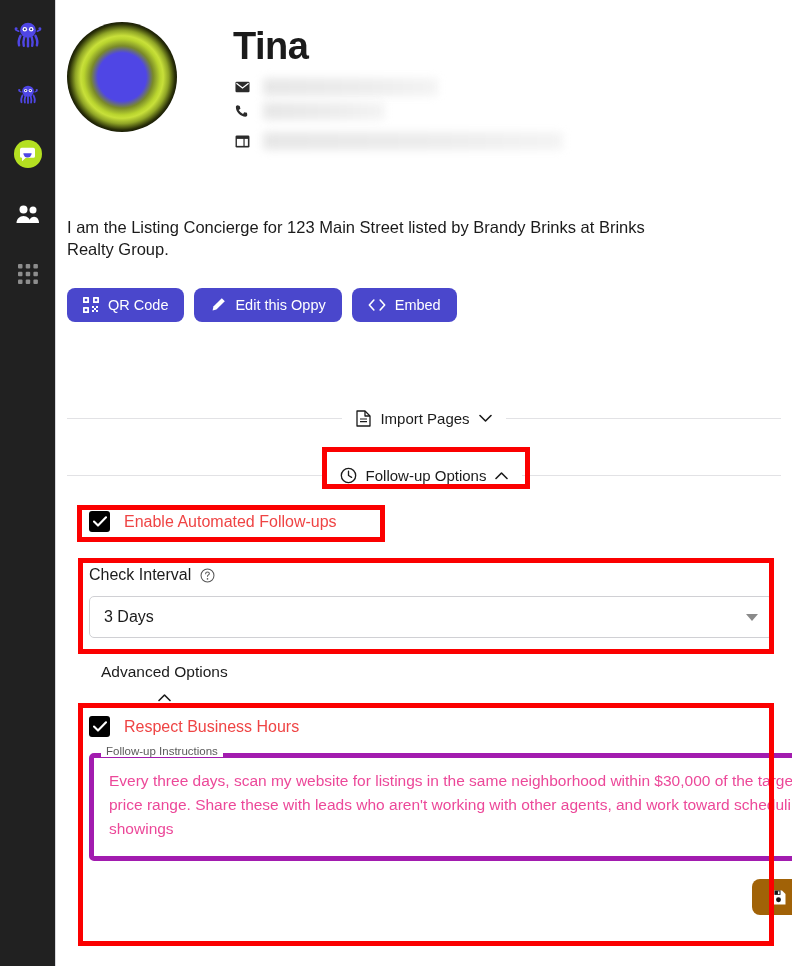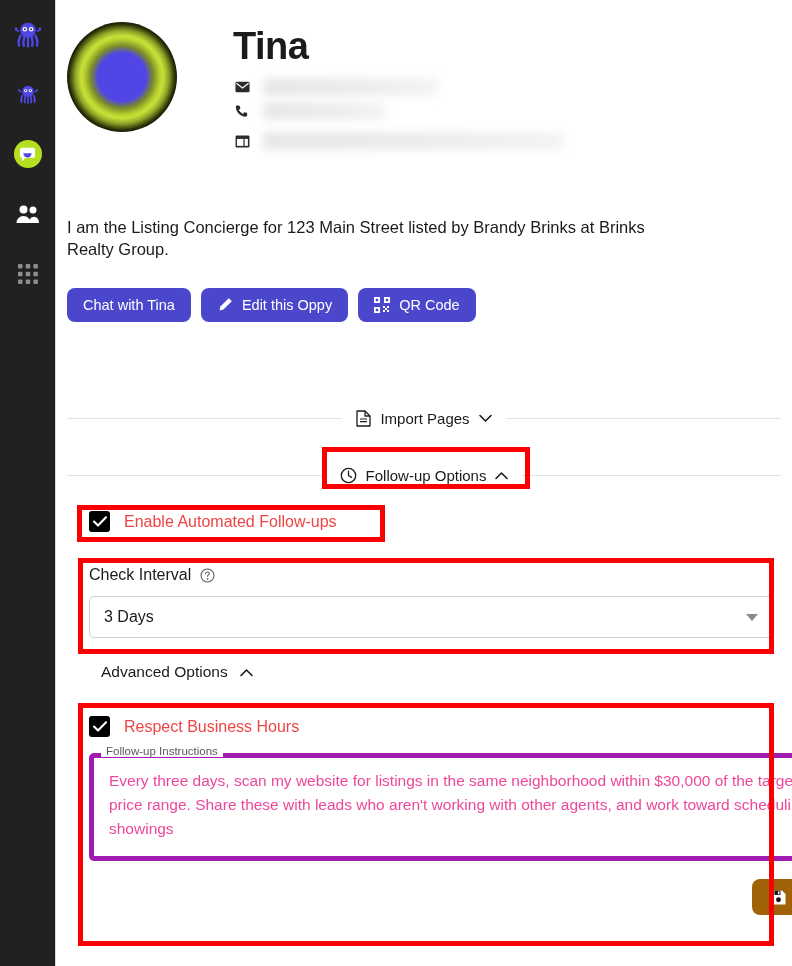--- a/index.html
+++ b/index.html
@@ -129,21 +129,21 @@
     height: 42px; border: 1px solid #d0d0d4; border-radius: 5px;
     background: #fff; display: flex; align-items: center;
     justify-content: space-between; padding: 0 14px;
     font-size: 16px; color: #1b1b1b; cursor: pointer;
   }
   .caret { width: 0; height: 0; border-left: 6px solid transparent; border-right: 6px solid transparent; border-top: 7px solid #8a8a8a; }
 
   
   .adv-toggle {
     display: inline-flex; align-items: center; gap: 12px;
-    font-size: 15.5px; color: #1b1b1b; cursor: pointer;
+    font-size: 15.5px; color: #1b1b1b; cursor: pointer; flex-direction: column;
   }
 
   
   .ta-wrap { position: relative; margin-top: 16px; border-radius: 30px; }
   .ta-legend {
     position: absolute; top: -8px; left: 12px;
     background: #fff; padding: 0 5px;
     font-size: 11.5px; color: #5a5a5a;
   }
   .ta-box {
@@ -281,29 +281,20 @@
             <span class="blur b3"></span>
           </div>
         </div>
       </div>
     </div>
 
     <div class="desc">I am the Listing Concierge for 123 Main Street listed by Brandy Brinks at Brinks Realty Group.</div>
 
     <div class="btn-row">
       <button class="btn">
-        <span>Chat with Tina</span>
-      </button>
-      <button class="btn">
-        <svg width="16" height="16" viewBox="0 0 16 16">
-          <path d="M11.8 1.2l3 3-8.4 8.4-3.8.8.8-3.8z" fill="#fff"></path>
-        </svg>
-        <span>Edit this Oppy</span>
-      </button>
-      <button class="btn">
         <svg width="16" height="16" viewBox="0 0 16 16">
           <g fill="#fff">
             <rect x="0" y="0" width="6" height="6" rx="0.6"></rect>
               <rect x="10" y="0" width="6" height="6" rx="0.6"></rect>
               <rect x="0" y="10" width="6" height="6" rx="0.6"></rect>
           </g>
           <g fill="#4a47cc">
               <rect x="1.8" y="1.8" width="2.4" height="2.4"></rect>
               <rect x="11.8" y="1.8" width="2.4" height="2.4"></rect>
               <rect x="1.8" y="11.8" width="2.4" height="2.4"></rect>
@@ -311,20 +302,33 @@
           <g fill="#fff">
               <rect x="9" y="9" width="2" height="2"></rect>
               <rect x="13" y="9" width="2" height="2"></rect>
               <rect x="11" y="11" width="2" height="2"></rect>
               <rect x="9" y="13" width="2" height="2"></rect>
               <rect x="13" y="13" width="2" height="2"></rect>
             </g>
         </svg>
         <span>QR Code</span>
       </button>
+      <button class="btn">
+        <svg width="16" height="16" viewBox="0 0 16 16">
+          <path d="M11.8 1.2l3 3-8.4 8.4-3.8.8.8-3.8z" fill="#fff"></path>
+        </svg>
+        <span>Edit this Oppy</span>
+      </button>
+      <button class="btn">
+        <svg width="18" height="14" viewBox="0 0 20 14">
+          <path d="M6.5 1.5 L1.5 7 L6.5 12.5" stroke="#fff" stroke-width="1.8" fill="none" stroke-linecap="round" stroke-linejoin="round"></path>
+          <path d="M13.5 1.5 L18.5 7 L13.5 12.5" stroke="#fff" stroke-width="1.8" fill="none" stroke-linecap="round" stroke-linejoin="round"></path>
+        </svg>
+        <span>Embed</span>
+      </button>
     </div>
 
     <div class="divider-section" id="import-section">
       <div class="divider-line"></div>
       <div class="divider-label">
         <svg width="15" height="17" viewBox="0 0 15 17">
           <path d="M1 1h8l5 5v10H1z" fill="none" stroke="#1b1b1b" stroke-width="1.3" stroke-linejoin="round"></path>
           <path d="M9 1v5h5" fill="none" stroke="#1b1b1b" stroke-width="1.3" stroke-linejoin="round"></path>
           <path d="M4 9h7M4 11.6h7" stroke="#1b1b1b" stroke-width="1.2"></path>
         </svg>

